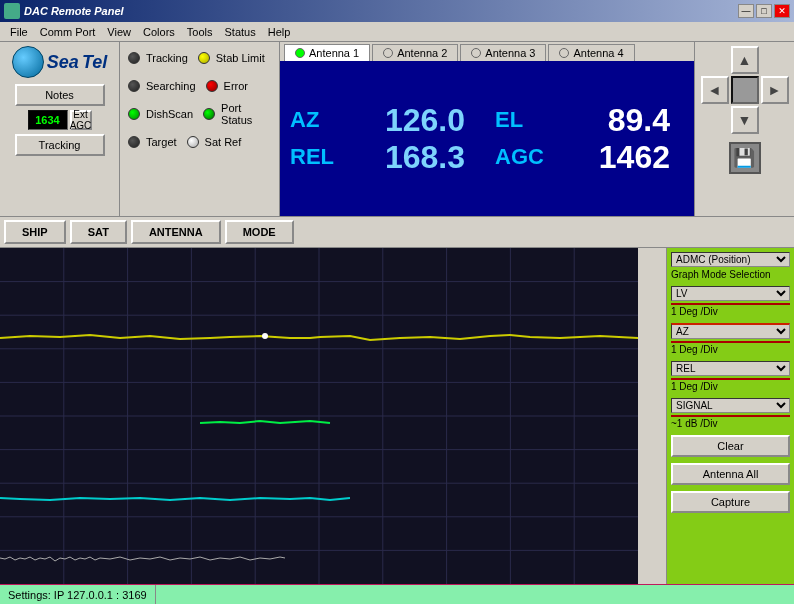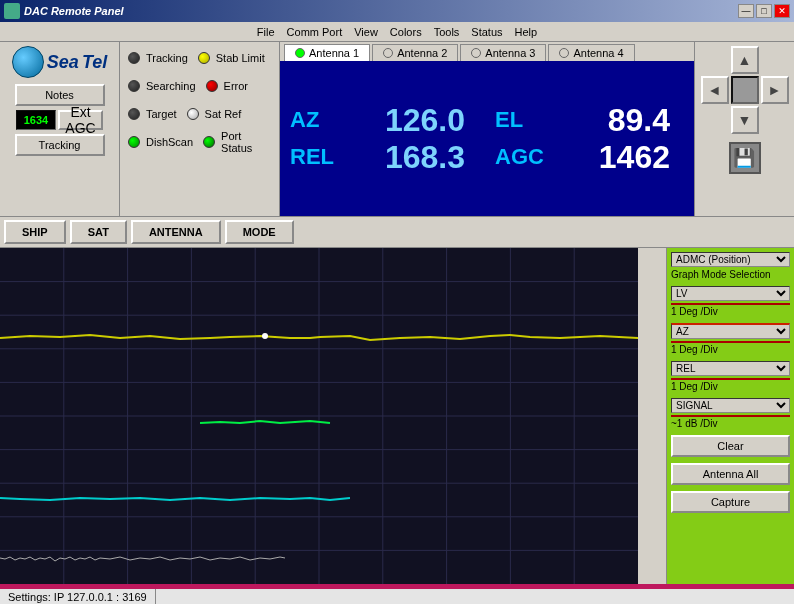--- a/index.html
+++ b/index.html
@@ -27,21 +27,20 @@
     }
 
     
     .menu-bar {
       background: #d4d0c8;
       height: 20px;
       display: flex;
       align-items: center;
       border-bottom: 1px solid #888;
       padding: 0 4px;
-      justify-content: center;
     }
     .menu-item {
       padding: 2px 6px;
       font-size: 11px;
       cursor: pointer;
       color: #000;
     }
 
     
     .main-content {
@@ -97,26 +96,26 @@
       display: flex; gap: 2px; align-items: center;
     }
     .ext-agc-val {
       background: #000; color: #0f0;
       width: 40px; height: 20px;
       font-size: 11px; font-weight: bold;
       display: flex; align-items: center; justify-content: center;
       border: 1px inset #666;
     }
     .ext-agc-btn {
-      width: 45px; height: 20px;
+      width: 22px; height: 20px;
       background: #d4d0c8;
       border: 2px solid #888;
       border-top-color: #fff;
       border-left-color: #fff;
-      font-size: 14px;
+      font-size: 10px;
       cursor: pointer;
       display: flex; align-items: center; justify-content: center;
     }
     .tracking-btn {
       width: 90px; height: 22px;
       background: #d4d0c8;
       border: 2px solid #888;
       border-top-color: #fff;
       border-left-color: #fff;
       font-size: 11px;
@@ -288,22 +287,22 @@
       border: 2px solid #888;
       border-top-color: #fff;
       border-left-color: #fff;
       font-size: 11px;
       cursor: pointer;
     }
 
     
     .status-bar {
       height: 20px;
-      background: #e5e5e5;
-      border-top: 5px solid #be185d;
+      background: #86efac;
+      border-top: 1px solid #be185d;
       display: flex;
       align-items: center;
     }
     .status-seg {
       padding: 0 8px;
       font-size: 11px;
       border-right: 1px solid #888;
       height: 100%;
       display: flex; align-items: center;
     }
@@ -363,31 +362,31 @@
       </div>
 
       <div class="status-row">
         <div class="led led-off"></div>
         <span class="status-label">Searching</span>
         <div class="led led-red" style="margin-left:4px"></div>
         <span class="status-label">Error</span>
       </div>
 
       <div class="status-row">
+        <div class="led led-green"></div>
+        <span class="status-label">DishScan</span>
+        <div class="led led-green-bright" style="margin-left:4px"></div>
+        <span class="status-label">Port Status</span>
+      </div>
+
+      <div class="status-row">
         <div class="led led-off"></div>
         <span class="status-label">Target</span>
         <div class="led led-white" style="margin-left:4px"></div>
         <span class="status-label">Sat Ref</span>
-      </div>
-
-      <div class="status-row">
-        <div class="led led-green"></div>
-        <span class="status-label">DishScan</span>
-        <div class="led led-green-bright" style="margin-left:4px"></div>
-        <span class="status-label">Port Status</span>
       </div>
     </div>
 
     <div style="flex:1; display:flex; flex-direction:column;">
 
       <div class="antenna-tabs">
         <div class="ant-tab active">
           <div class="ant-radio on"></div>
           <span>Antenna 1</span>
         </div>

